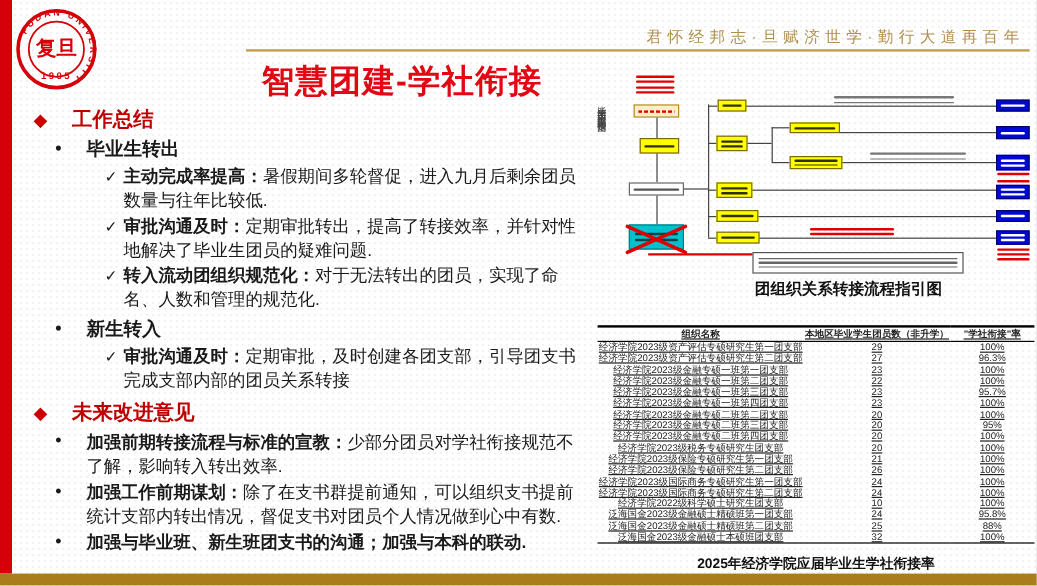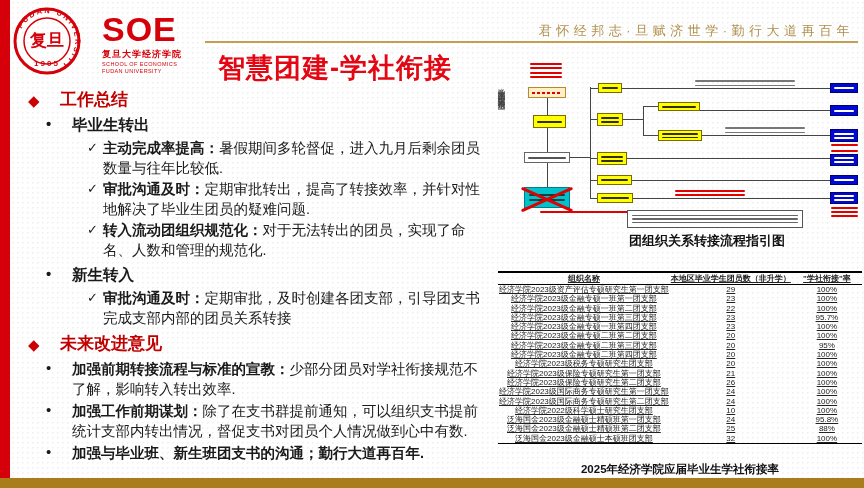--- a/index.html
+++ b/index.html
@@ -79,26 +79,20 @@
     <defs>
         <path id="arcTop" d="M 35 63 A 28 28 0 1 1 35.1 63"></path>
       </defs>
     <text font-size="7.5" fill="#D6000A" font-weight="bold" letter-spacing="2">
       <textPath href="#arcTop" startOffset="32%">FUDAN UNIVERSITY</textPath>
     </text>
     <text x="35" y="40" text-anchor="middle" font-size="17" font-weight="bold" fill="#D6000A">复旦</text>
     <text x="35" y="60" text-anchor="middle" font-size="8" font-weight="bold" fill="#D6000A" letter-spacing="2">1905</text>
   </svg>
 
-  <div class="soe-logo">
-    <div class="soe-word">SOE</div>
-    <div class="soe-cn">复旦大学经济学院</div>
-    <div class="soe-en">SCHOOL OF ECONOMICS</div>
-    <div class="soe-en">FUDAN UNIVERSITY</div>
-  </div>
 
   <div class="motto">君怀经邦志·旦赋济世学·勤行大道再百年</div>
   <div class="gold-line"></div>
   <div class="page-title">智慧团建-学社衔接</div>
 
   <div class="content">
     <div class="sec">
       <span class="dia">◆</span>
       <span>工作总结</span>
     </div>
@@ -136,21 +130,21 @@
     <div class="imp">
       <span class="blt">•</span>
       <span class="lead">加强前期转接流程与标准的宣教：</span><span>少部分团员对学社衔接规范不了解，影响转入转出效率.</span>
     </div>
     <div class="imp">
       <span class="blt">•</span>
       <span class="lead">加强工作前期谋划：</span><span>除了在支书群提前通知，可以组织支书提前统计支部内转出情况，督促支书对团员个人情况做到心中有数.</span>
     </div>
     <div class="imp">
       <span class="blt">•</span>
-      <span class="lead">加强与毕业班、新生班团支书的沟通；勤行大道再百年.</span><span></span>
+      <span class="lead">加强与毕业班、新生班团支书的沟通；加强与本科的联动.</span><span></span>
     </div>
   </div>
 
   <div class="flow">
     <div class="fc vlabel" style="left:1px;top:24px;height:140px;">毕业学生团员团组织关系转接指引图</div>
 
     <div class="fc rednote" style="left:35px;top:5px;width:32px;height:15px;">
         <i></i>
         <i></i>
         <i></i>
@@ -282,20 +276,25 @@
           <th style="width:20%">"学社衔接"率</th>
         </tr>
       </thead>
       <tbody>
           <tr>
             <td>经济学院2023级资产评估专硕研究生第一团支部</td>
             <td>29</td>
             <td>100%</td>
           </tr>
           <tr>
+            <td>经济学院2023级资产评估专硕研究生第二团支部</td>
+            <td>27</td>
+            <td>96.3%</td>
+          </tr>
+          <tr>
             <td>经济学院2023级金融专硕一班第一团支部</td>
             <td>23</td>
             <td>100%</td>
           </tr>
           <tr>
             <td>经济学院2023级金融专硕一班第二团支部</td>
             <td>22</td>
             <td>100%</td>
           </tr>
           <tr>

